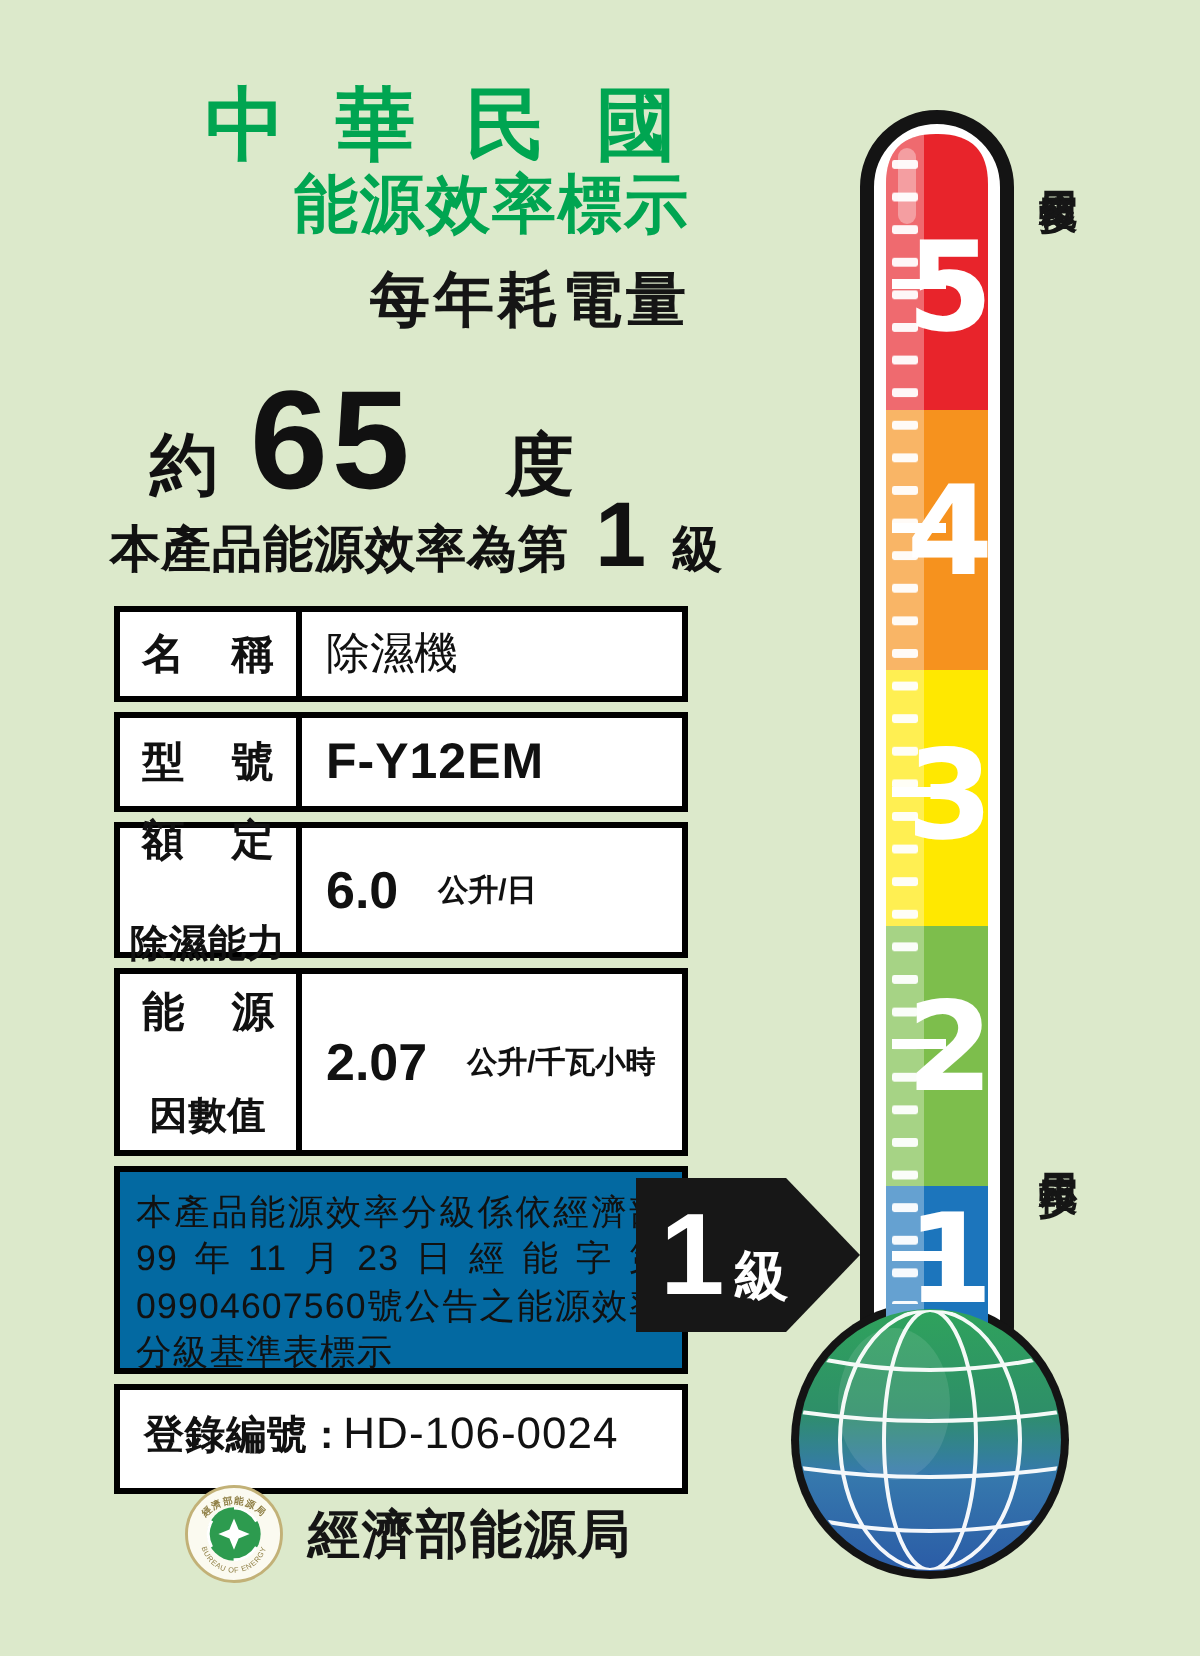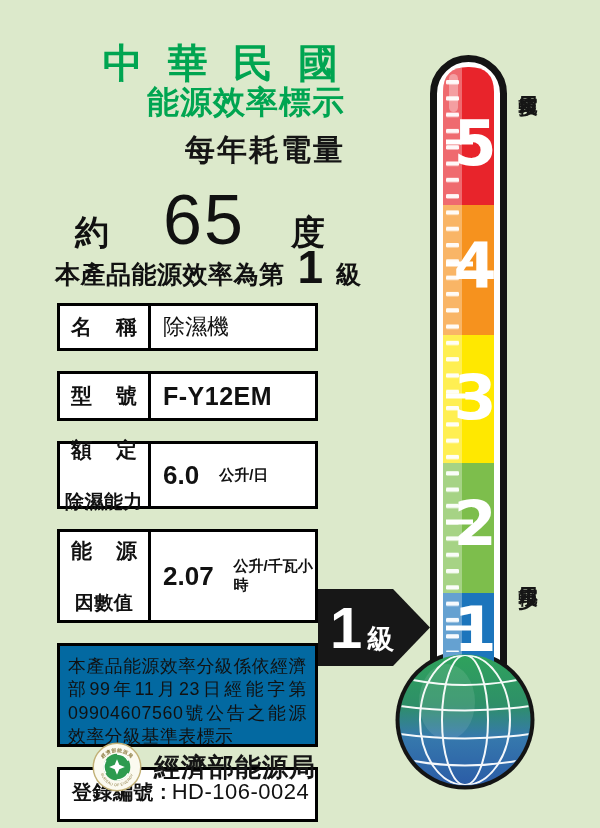--- a/index.html
+++ b/index.html
@@ -7,29 +7,29 @@
   .stage{position:relative;width:600px;height:828px;background:#DCE9CB;overflow:hidden;}
 
   
   .hdr{position:absolute;left:25px;top:41px;width:320px;text-align:right;}
   .hdr .l1{font-size:40px;font-weight:bold;color:#00A551;letter-spacing:7px;line-height:1.1;white-space:nowrap;}
   .hdr .l2{font-size:32px;font-weight:bold;color:#00A551;letter-spacing:1px;line-height:1.12;white-space:nowrap;}
   .hdr .l3{margin-top:9px;font-size:30px;font-weight:bold;color:#151515;letter-spacing:2px;}
 
   .consume{position:absolute;left:75px;top:180px;display:flex;align-items:baseline;}
   .consume .pre{font-size:34px;font-weight:bold;}
-  .consume .val{font-size:70px;font-weight:normal;margin-left:54px;letter-spacing:2px;}
+  .consume .val{font-size:70px;font-weight:bold;margin-left:16px;letter-spacing:2px;}
   .consume .unit{font-size:34px;font-weight:bold;margin-left:46px;}
 
   .gradeline{position:absolute;left:55px;top:240px;display:flex;align-items:baseline;white-space:nowrap;gap:12px;}
   .gradeline .txt{font-size:25px;font-weight:bold;letter-spacing:0.5px;}
   .gradeline .big1{font-size:46px;font-weight:bold;margin:0 1px;}
 
   
-  .etable{position:absolute;left:57px;top:303px;width:261px;display:flex;flex-direction:column;gap:20px;}
+  .etable{position:absolute;left:57px;top:303px;width:287px;display:flex;flex-direction:column;gap:5px;}
   .trow{background:#fff;border:3px solid #000;display:flex;box-sizing:border-box;}
   .tlabel{width:91px;border-right:3px solid #000;box-sizing:border-box;display:flex;flex-direction:column;justify-content:center;align-items:center;font-size:21px;font-weight:bold;}
   .tlabel .sp{letter-spacing:9px;white-space:nowrap;margin-left:9px;}
   .tlabel .tight{letter-spacing:0.5px;font-size:19px;white-space:nowrap;margin-top:25px;}
   .tvalue{flex:1;display:flex;align-items:center;padding-left:12px;}
   .r1{height:48px;}  .r2{height:50px;}  .r3{height:68px;}  .r4{height:94px;}
   .v-plain{font-size:22px;}
   .v-model{font-size:25px;font-weight:bold;letter-spacing:0.5px;}
   .v-num{font-size:26px;font-weight:bold;}
   .v-unit{font-size:15px;font-weight:bold;margin-left:20px;}

